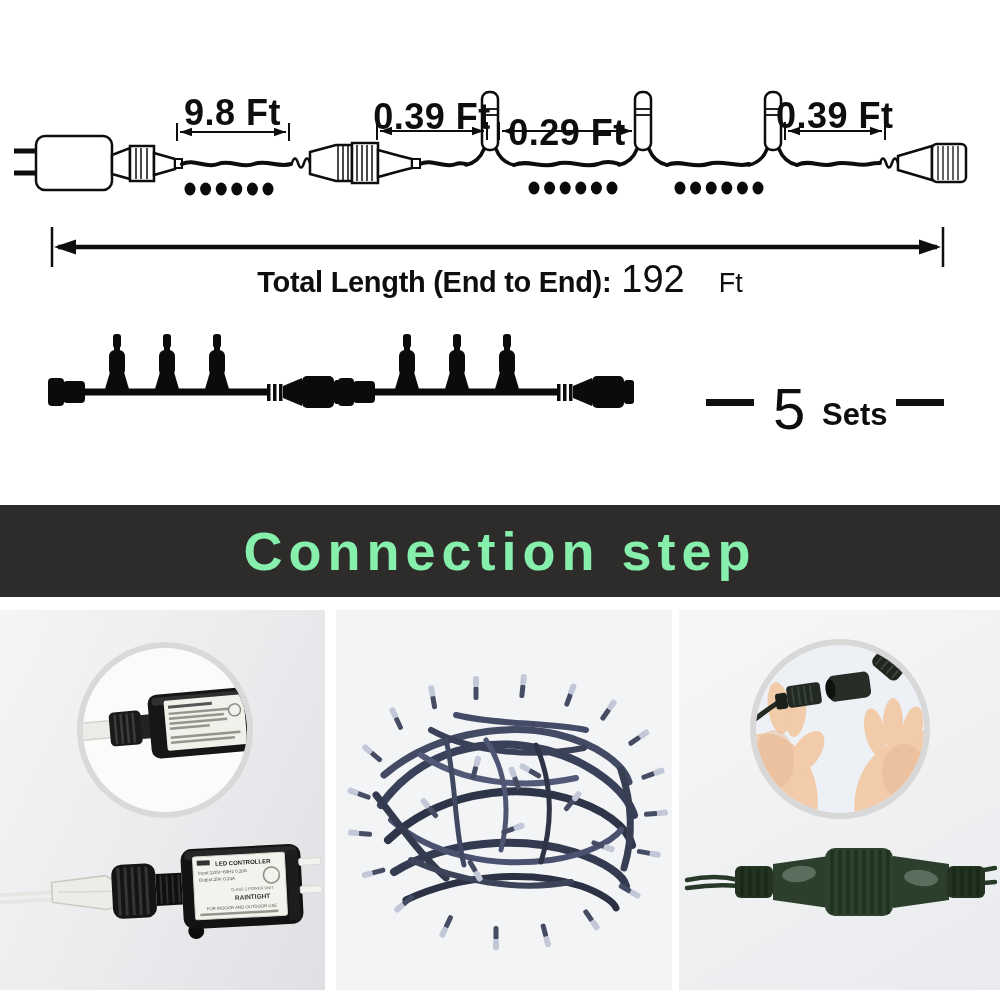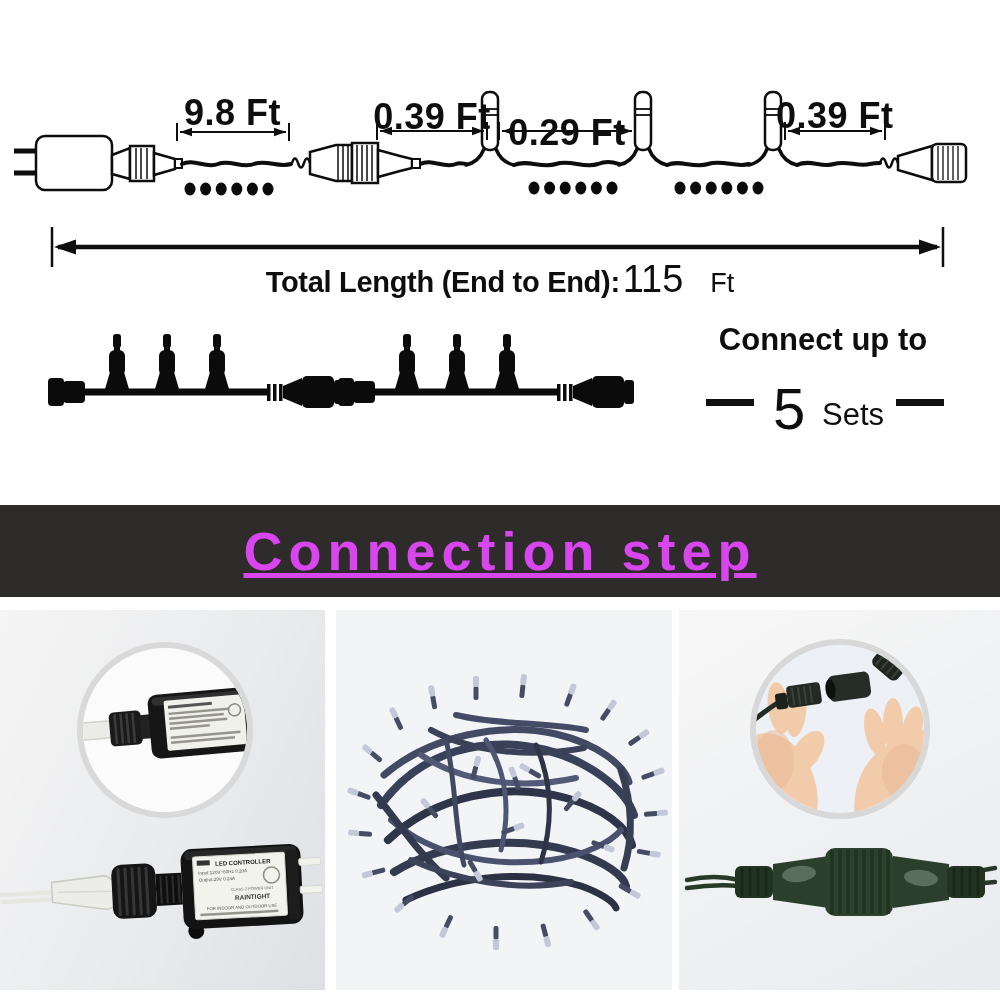--- a/index.html
+++ b/index.html
@@ -1,29 +1,29 @@
 <!DOCTYPE html>
 <html><head>
 <meta charset="utf-8">
 <style>
   html,body{margin:0;padding:0;background:#fff;}
   .canvas{position:relative;width:1000px;height:1000px;background:#ffffff;overflow:hidden;
           font-family:"Liberation Sans", sans-serif;color:#0e0e0e;}
   .abs{position:absolute;}
   .meas{font-size:36px;font-weight:600;letter-spacing:.5px;text-align:center;white-space:nowrap;}
-  .total-line{left:0;top:258px;width:1000px;display:flex;justify-content:center;align-items:baseline;gap:3px;}
+  .total-line{left:0;top:258px;width:1000px;display:flex;justify-content:center;align-items:baseline;gap:10px;}
   .tl-label{font-size:29px;font-weight:700;letter-spacing:-.3px;}
   .tl-value{font-size:38px;font-weight:500;}
   .tl-unit{font-size:27px;font-weight:500;margin-left:24px;}
   .connect-heading{left:698px;top:322px;width:250px;text-align:center;font-size:31px;font-weight:700;white-space:nowrap;}
   .dash{width:48px;height:7px;background:#101010;}
   .dash-left{left:706px;top:399px;}
   .dash-right{left:896px;top:399px;}
   .big-five{left:773px;top:380px;font-size:58px;font-weight:500;line-height:1;}
-  .sets-word{left:822px;top:397px;font-size:31px;font-weight:400;}
+  .sets-word{left:822px;top:397px;font-size:31px;font-weight:700;}
   .banner{left:0;top:505px;width:1000px;height:92px;display:flex;align-items:center;justify-content:center;}
   .banner-title{font-size:54px;font-weight:700;letter-spacing:6px;white-space:nowrap;}
   .panel{top:610px;height:380px;}
   .panel-left{left:0;width:325px;background:linear-gradient(115deg,#f5f5f5,#eaebed 55%,#dee0e3);}
   .panel-mid{left:336px;width:336px;background:#f3f4f6;}
   .panel-right{left:679px;width:321px;background:linear-gradient(150deg,#f7f7f7,#e9ebee);}
   .panel svg{display:block;width:100%;height:100%;}
   svg text{font-family:"Liberation Sans", sans-serif;}
 </style>
 </head>
@@ -145,21 +145,21 @@
     </g>
   </svg>
 
   <div class="abs meas" style="left:170px;top:92px;width:125px;">9.8 Ft</div>
   <div class="abs meas" style="left:372px;top:96px;width:120px;">0.39 Ft</div>
   <div class="abs meas" style="left:496px;top:112px;width:142px;">0.29 Ft</div>
   <div class="abs meas" style="left:776px;top:95px;width:115px;">0.39 Ft</div>
 
   <div class="abs total-line">
     <span class="tl-label">Total Length (End to End):</span>
-    <span class="tl-value">115</span>
+    <span class="tl-value">192</span>
     <span class="tl-unit">Ft</span>
   </div>
 
   <svg class="abs" style="left:0;top:318px;" width="1000" height="130" viewBox="0 0 1000 130">
     <defs>
       <g id="lightset" fill="#0b0b0b">
         <rect x="48" y="60" width="16" height="28" rx="4"></rect>
         <rect x="63" y="63" width="22" height="22" rx="4"></rect>
         <rect x="85" y="70.5" width="182" height="7"></rect>
         <g>
@@ -185,28 +185,27 @@
           <rect x="279" y="66" width="3.5" height="17"></rect>
         <polygon points="283,68 302,60 302,88 283,80"></polygon>
         <rect x="302" y="58" width="32" height="32" rx="5"></rect>
         <rect x="334" y="62" width="10" height="24" rx="3"></rect>
       </g>
     </defs>
     <use href="#lightset"></use>
     <use href="#lightset" x="290"></use>
   </svg>
 
-  <div class="abs connect-heading">Connect up to</div>
   <div class="abs dash dash-left"></div>
   <div class="abs big-five">5</div>
   <div class="abs sets-word">Sets</div>
   <div class="abs dash dash-right"></div>
 
   <div class="abs banner" style="background:#2d2c2a;">
-    <div class="banner-title" style="color:#d946ef;text-decoration:underline;">Connection step</div>
+    <div class="banner-title" style="color:#86efac;">Connection step</div>
   </div>
 
   <div class="abs panel panel-left">
     <svg viewBox="0 0 325 380">
       <defs>
           <clipPath id="clipL">
             <circle cx="165" cy="120" r="82"></circle>
           </clipPath>
         </defs>
 

